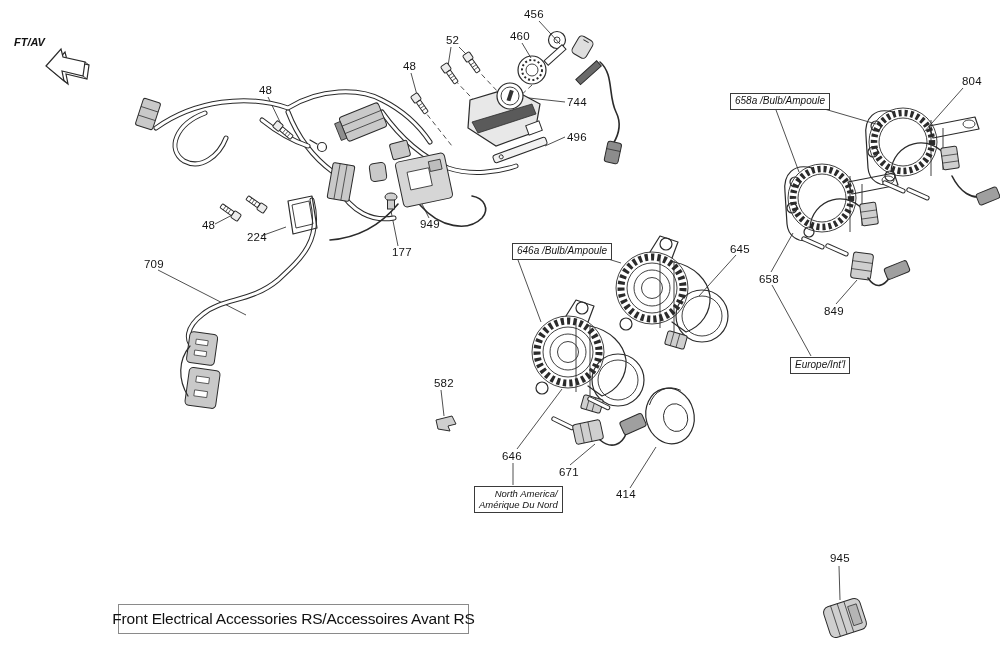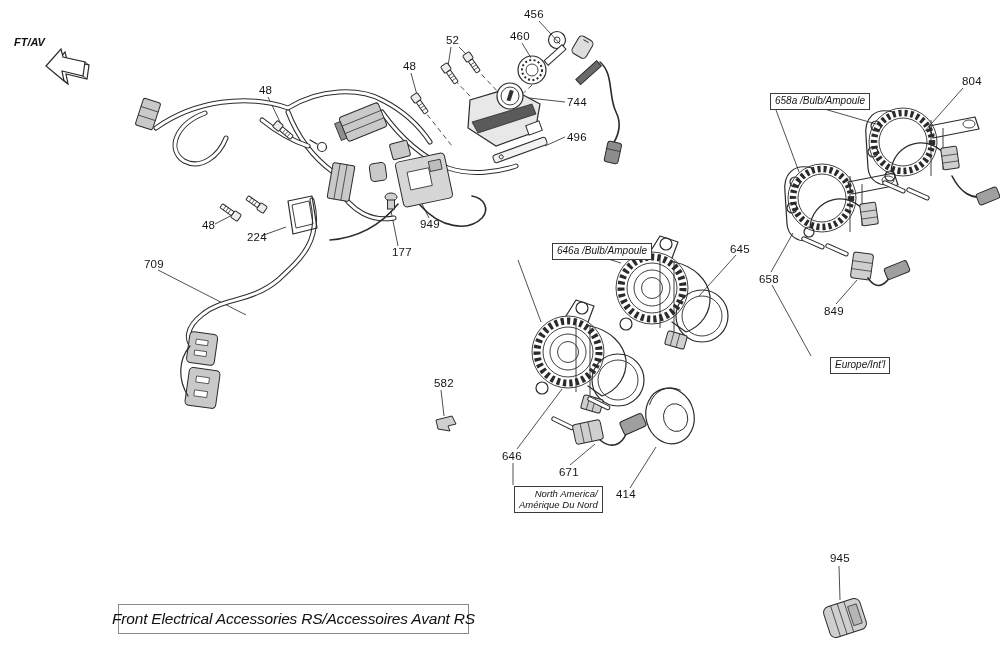--- a/index.html
+++ b/index.html
@@ -8,27 +8,27 @@
     font-family:"Liberation Sans",sans-serif;overflow:hidden;color:#111;
   }
   .artwork{position:absolute;left:0;top:0;}
   .callout{
     position:absolute;font-size:11.5px;line-height:13px;color:#141414;
     white-space:nowrap;letter-spacing:.2px;
   }
   .boxed{
     position:absolute;border:1px solid #3a3a3a;background:#fff;
     padding:1px 4px 2px 4px;font-size:10px;font-style:italic;
-    color:#141414;white-space:nowrap;line-height:12px;z-index:3;margin-left:40px;
+    color:#141414;white-space:nowrap;line-height:12px;z-index:3;
   }
   .boxed.two-line{text-align:right;font-size:9.5px;line-height:11px;}
   .title-box{
     position:absolute;left:118px;top:604px;width:349px;height:28px;
     border:1px solid #8a8a8a;background:#fff;display:flex;align-items:center;
-    justify-content:center;font-size:15.5px;font-style:italic;
+    justify-content:center;font-size:15.5px;
     letter-spacing:-.2px;white-space:nowrap;z-index:3;
   }
   .code{position:absolute;left:12px;top:651px;font-size:9.5px;letter-spacing:.2px;margin-top:20px;}
   .ftav{position:absolute;left:14px;top:36px;font-size:11px;font-style:italic;font-weight:bold;}
   svg{display:block;}
   .ln{stroke:#2b2b2b;stroke-width:1.2;fill:none;stroke-linecap:round;stroke-linejoin:round;}
   .thin{stroke:#2b2b2b;stroke-width:.9;fill:none;}
   .leader{stroke:#3c3c3c;stroke-width:.9;fill:none;}
   .dash{stroke:#3c3c3c;stroke-width:.9;fill:none;stroke-dasharray:5 3.5;}
   .tube{stroke:#2b2b2b;stroke-width:5;fill:none;stroke-linecap:round;}

